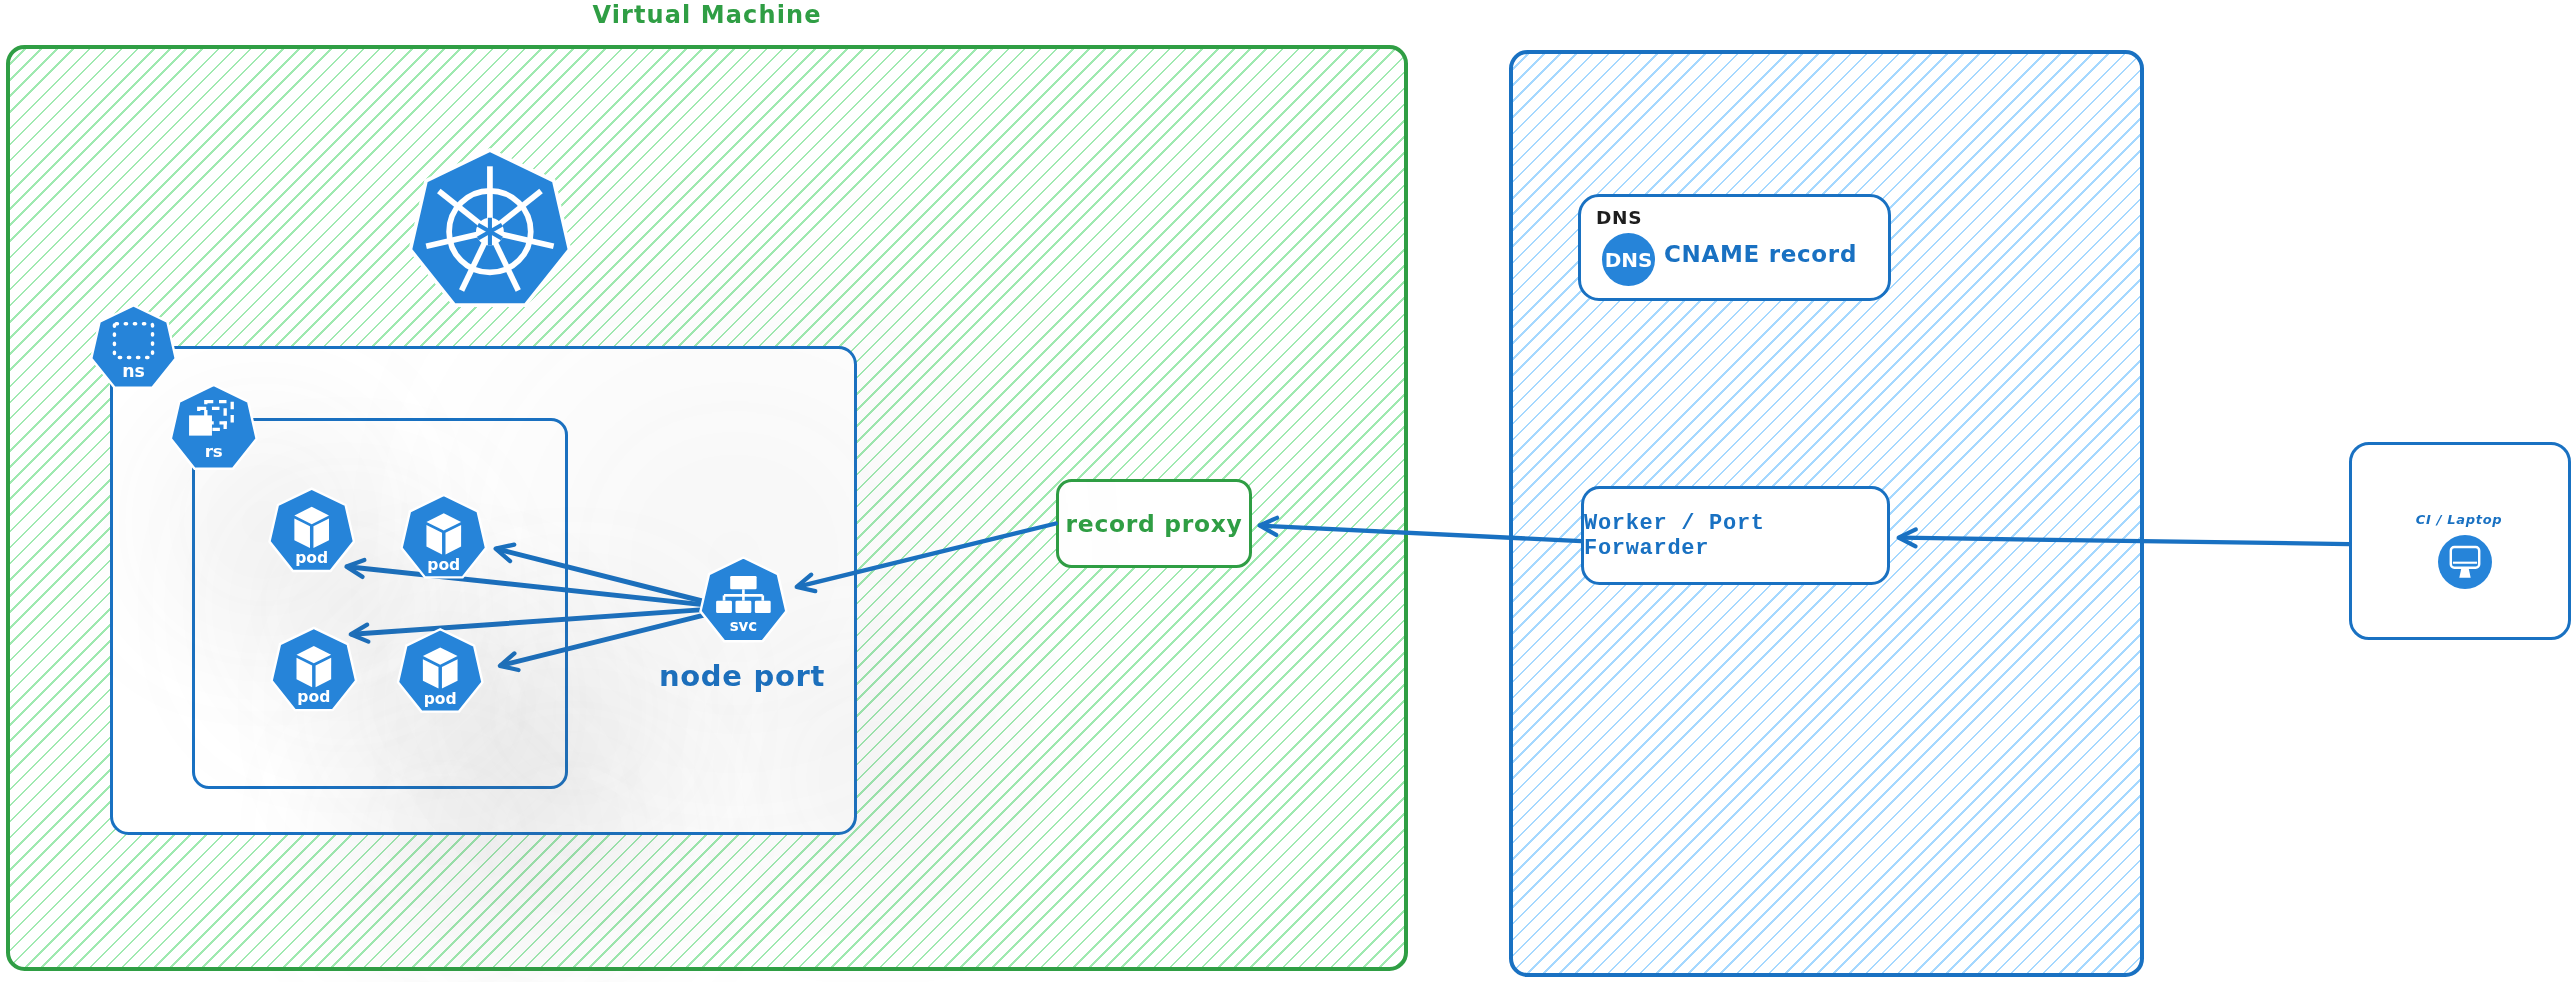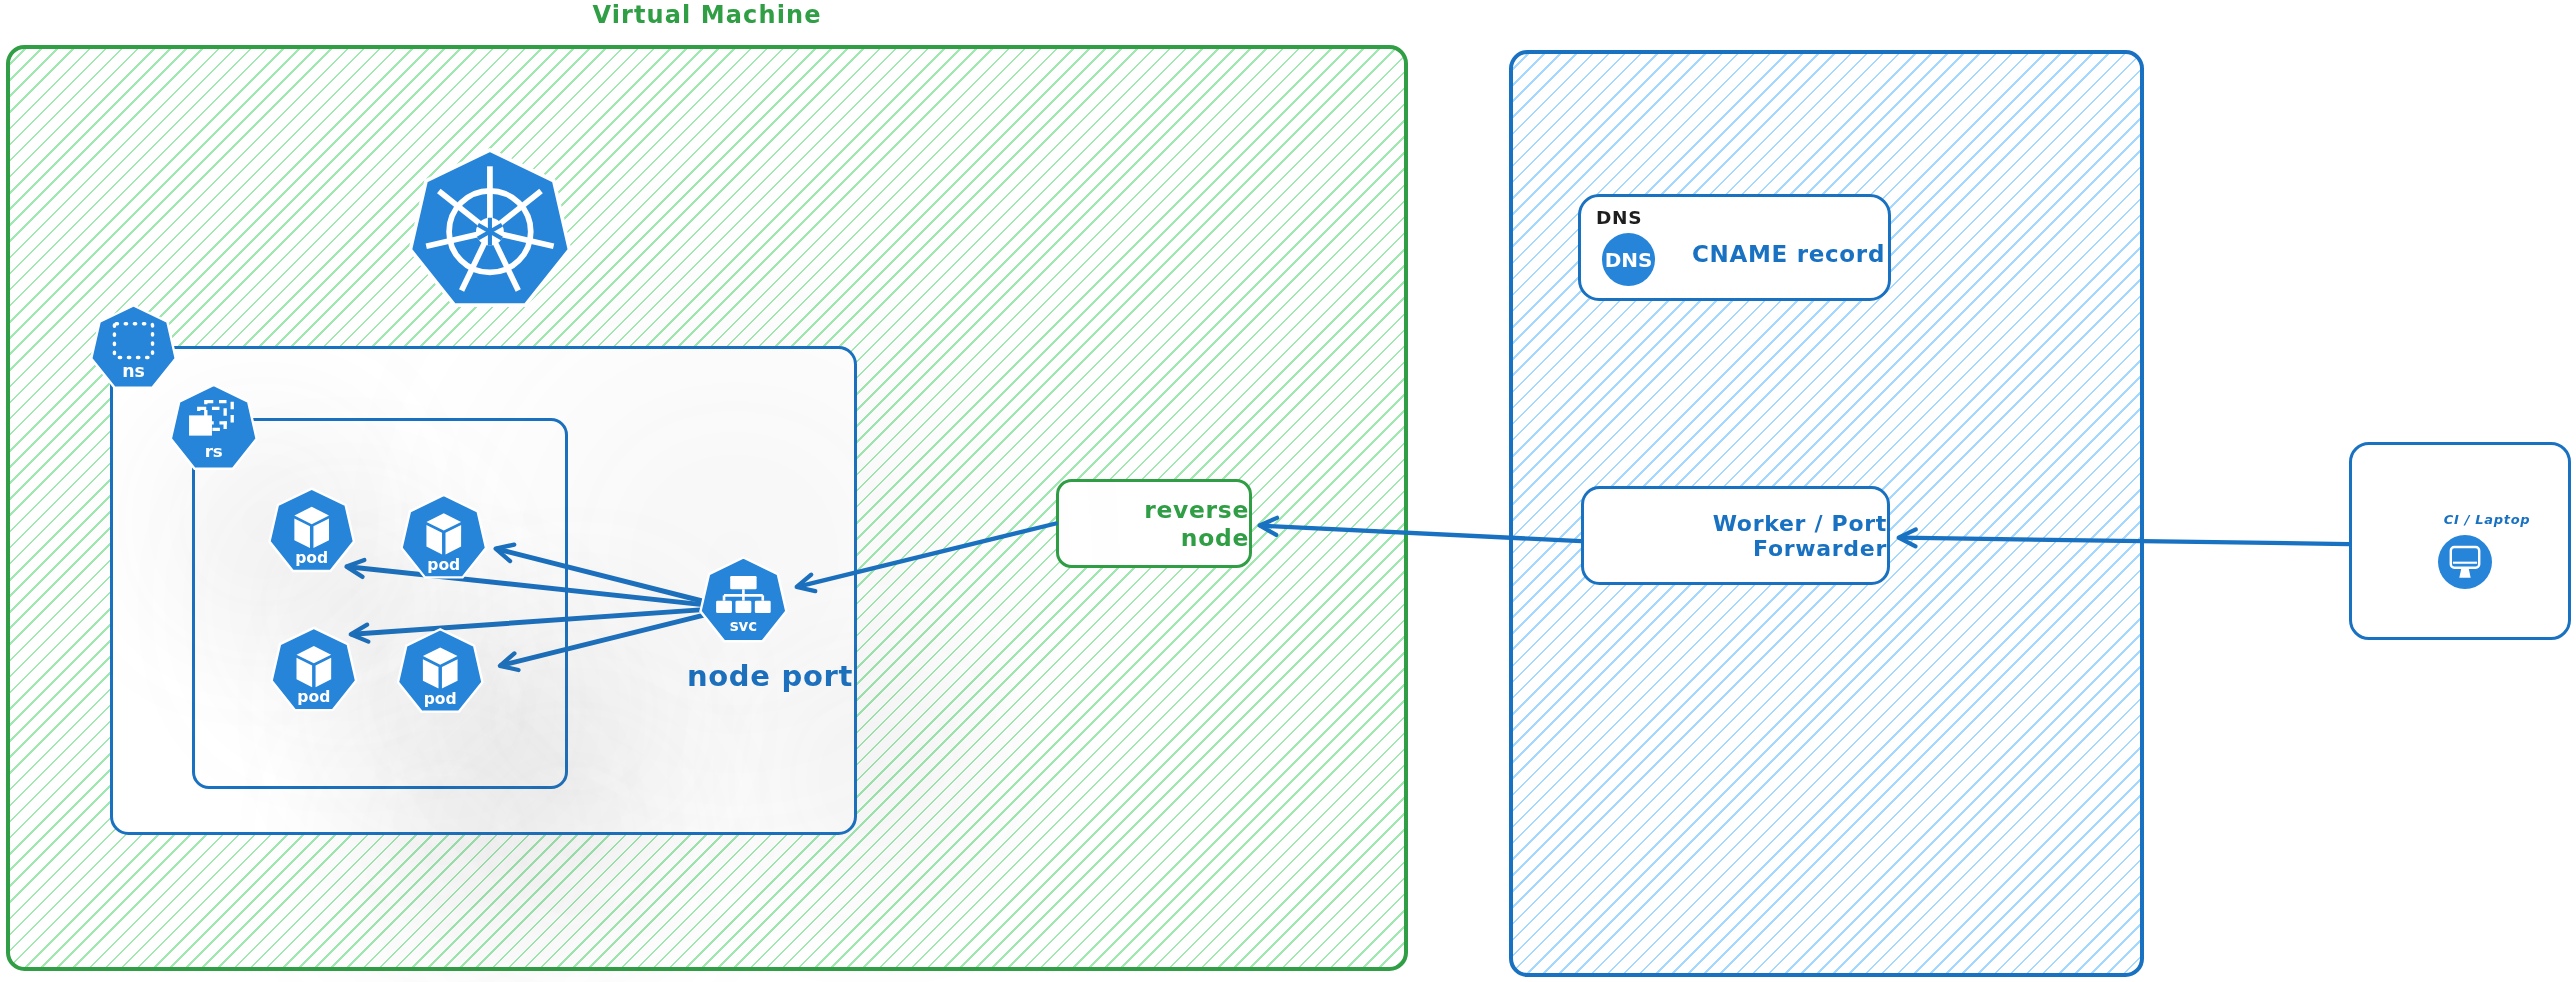--- a/index.html
+++ b/index.html
@@ -17,21 +17,21 @@
   
   .wbox{position:absolute;box-sizing:border-box;background:#ffffff;border-radius:18.5px;}
   .wbox.blue-border{border:3.6px solid #1971c2;}
   .wbox.green-border{border:3.6px solid #2f9e44;}
 
   .title{position:absolute;font-size:24px;font-weight:700;letter-spacing:1.1px;text-align:center;}
   .title.green{color:#2f9e44;}
   .title.blue{color:#1971c2;}
 
   .lbl{position:absolute;font-weight:700;letter-spacing:0.7px;color:#1971c2;}
-  .centered{display:flex;align-items:center;justify-content:center;text-align:right;padding-left:28px;}
+  .centered{display:flex;align-items:center;justify-content:center;text-align:left;}
 
   .badge-circle{position:absolute;border-radius:50%;background:#2684d9;
     display:flex;align-items:center;justify-content:center;color:#ffffff;font-weight:600;}
 
   svg.overlay{position:absolute;left:0;top:0;pointer-events:none;}
   .hepta{filter:drop-shadow(3px 4px 2px rgba(100,100,100,0.45));}
   .icon-label{fill:#ffffff;font-family:"DejaVu Sans","Liberation Sans",sans-serif;
     font-weight:700;text-anchor:middle;}
 </style>
 </head>
@@ -40,36 +40,36 @@
 <div class="canvas">
 
   <div class="group green" style="left:5.7px;top:45px;width:1402px;height:926px;"></div>
   <div class="title green" style="left:565px;top:1.4px;width:284px;">Virtual Machine</div>
 
   <div class="wbox blue-border" style="left:110px;top:346px;width:747px;height:489px;"></div>
 
   <div class="wbox blue-border" style="left:192px;top:418px;width:376px;height:371px;border-radius:17px;"></div>
 
   <div class="wbox green-border centered" style="left:1056px;top:479px;width:196px;height:89px;border-radius:15.6px;">
-    <span class="lbl" style="position:static;color:#2f9e44;font-size:23.4px;">reverse node</span>
+    <span class="lbl" style="position:static;color:#2f9e44;font-size:23.4px;">record proxy</span>
   </div>
 
   <div class="lbl centered" style="left:653px;top:659px;width:178px;font-size:29px;">node port</div>
 
   <div class="group blue" style="left:1509px;top:50px;width:635px;height:927px;"></div>
 
   <div class="wbox blue-border" style="left:1578px;top:194px;width:313px;height:107px;border-radius:21px;"></div>
   <div class="lbl" style="left:1596px;top:207px;font-size:18.5px;color:#1e1e1e;">DNS</div>
   <div class="badge-circle" style="left:1602px;top:233px;width:53px;height:53px;font-size:20px;">
     <span>DNS</span>
   </div>
   <div class="lbl centered" style="left:1654px;top:241px;width:213px;font-size:23px;">CNAME record</div>
 
   <div class="wbox blue-border centered" style="left:1581px;top:486px;width:309px;height:99px;">
-    <span class="lbl" style="position:static;font-size:22px;">Worker / Port Forwarder</span>
+    <span class="lbl" style="position:static;font-size:22px;font-family:Liberation Mono, monospace;">Worker / Port Forwarder</span>
   </div>
 
   <div class="wbox blue-border" style="left:2349px;top:442px;width:222px;height:198px;border-radius:20px;"></div>
   <div class="lbl centered" style="left:2364px;top:512px;width:190px;font-size:13px;font-style:italic;">CI / Laptop</div>
   <div class="badge-circle" style="left:2438px;top:535px;width:54px;height:54px;">
     <svg width="54" height="54" viewBox="0 0 76 76">
       <rect x="18" y="17" width="40" height="29" rx="5" fill="none" stroke="#ffffff" stroke-width="3.4"></rect>
       <line x1="21" y1="39" x2="55" y2="39" stroke="#ffffff" stroke-width="3"></line>
       <polygon points="33,46 43,46 46,60 30,60" fill="#ffffff"></polygon>
     </svg>

